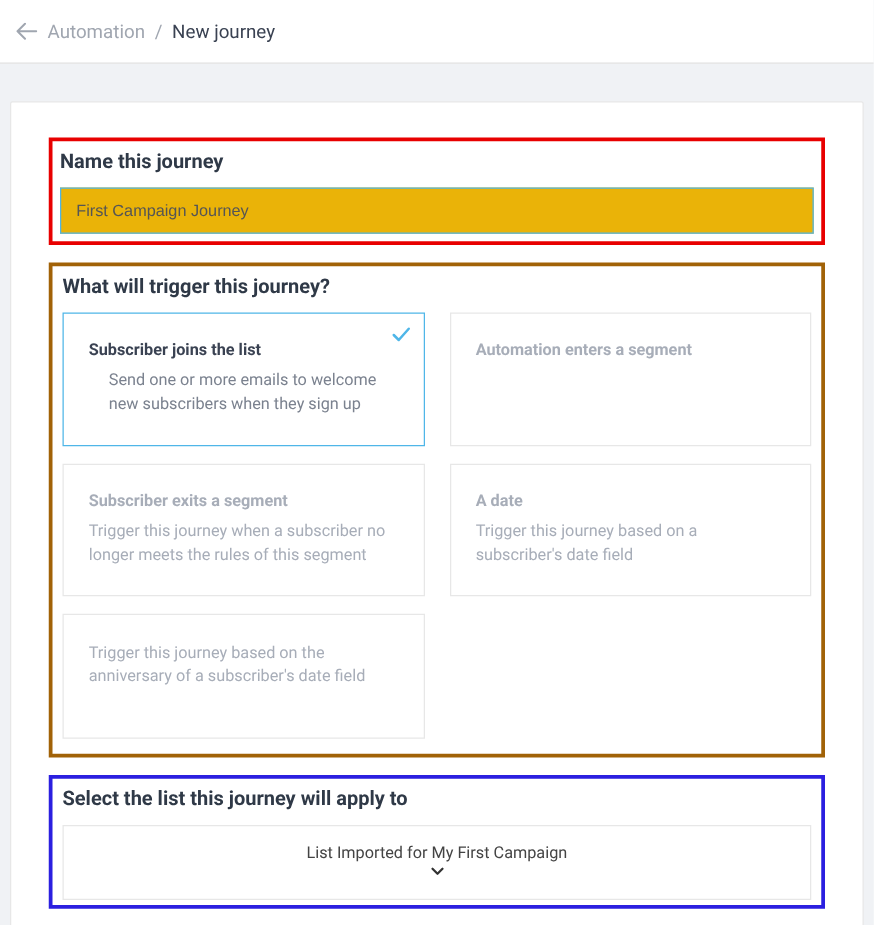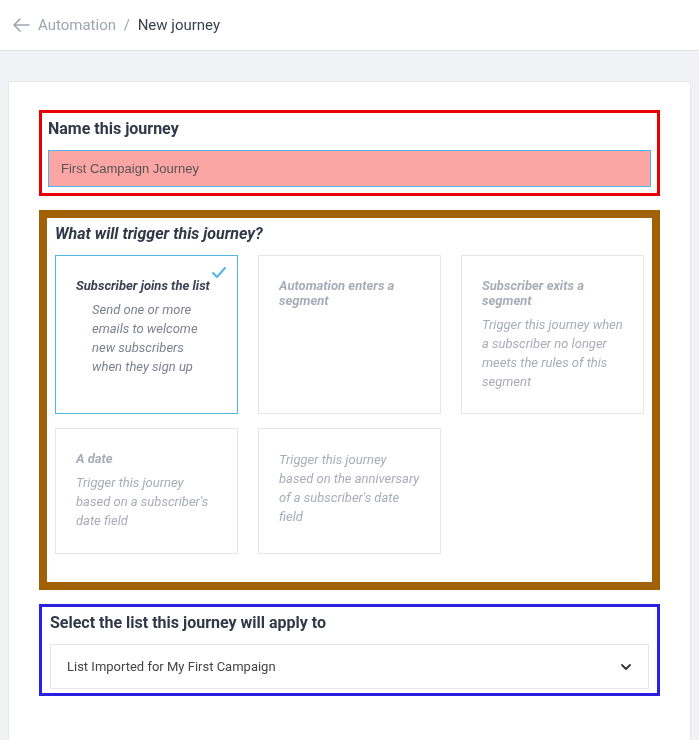--- a/index.html
+++ b/index.html
@@ -51,34 +51,34 @@
       margin-bottom: 14px;
     }
     .section-title {
       font-size: 16px;
       font-weight: 700;
       color: #2f3947;
       margin-bottom: 12px;
     }
     
     .hl-red { border: 3px solid #e80000; padding: 6px; }
-    .hl-green { border: 8px solid #a16207; padding: 6px 8px 28px 8px; font-style: italic; }
+    .hl-green { border: 3px solid #a16207; padding: 6px 8px 12px 8px; }
     .hl-blue { border: 3px solid #2b1fe0; padding: 6px 8px 4px 8px; }
     .text-input {
       width: 100%;
       border: 1px solid #4fb6e8;
       padding: 10px 12px;
       font-size: 13px;
       color: #555;
       outline: none;
-      background: #fca5a5;
+      background: #eab308;
     }
     .trigger-grid {
       display: grid;
-      grid-template-columns: 1fr 1fr 1fr;
+      grid-template-columns: 1fr 1fr;
       gap: 14px 20px;
     }
     .trigger-card {
       border: 1px solid #e7e7e7;
       padding: 22px 20px;
       position: relative;
       cursor: pointer;
       background: #fff;
       min-height: 100px;
     }
@@ -114,20 +114,21 @@
     .select-wrap {
       border: 1px solid #e7e7e7;
       padding: 14px 16px;
       display: flex;
       justify-content: space-between;
       align-items: center;
       cursor: pointer;
       font-size: 13px;
       color: #444;
       background: #fff;
+      flex-direction: column;
     }
     .select-wrap .chev {
       color: #444;
     }
   </style>
 </head>
 <body>
 
 <div class="page-header">
   <span class="back-arrow">

